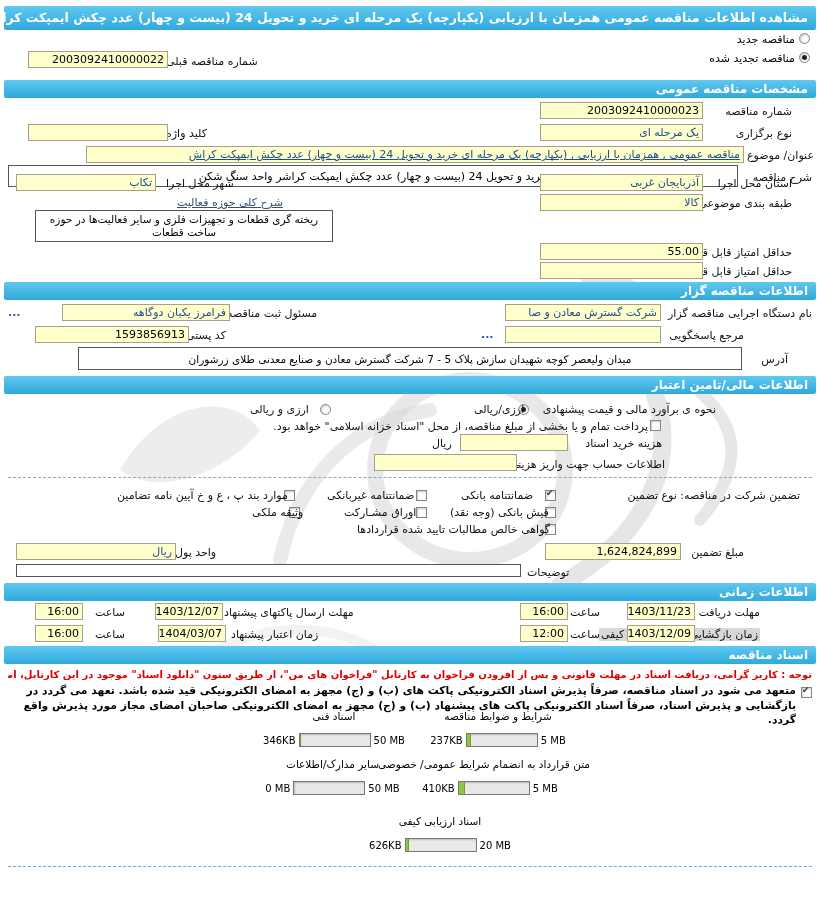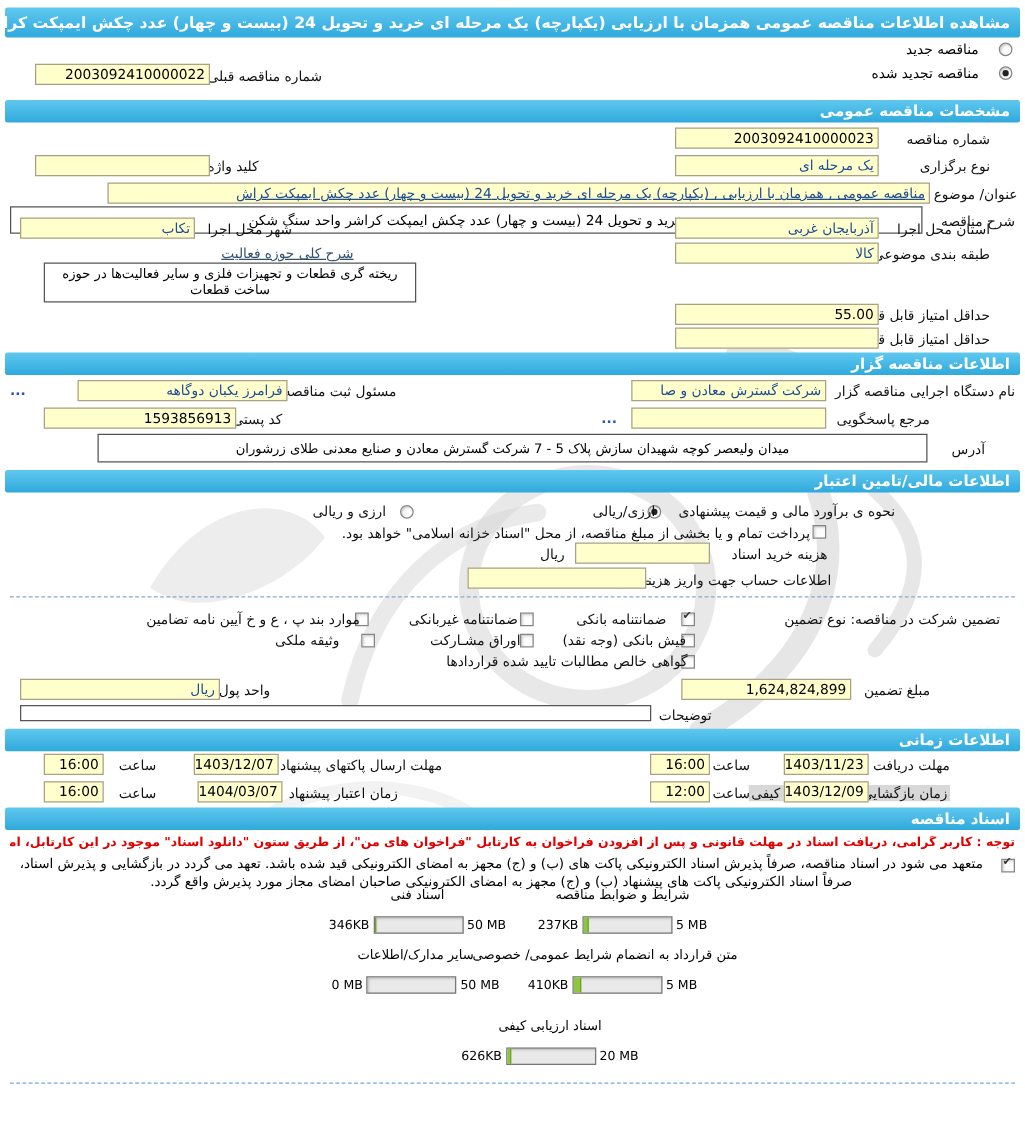--- a/index.html
+++ b/index.html
@@ -17,24 +17,24 @@
   .wf{position:absolute;background:#fff;border:1px solid #555;box-sizing:border-box}
   .boxc{display:flex;align-items:center;justify-content:center;text-align:center;white-space:nowrap;overflow:hidden}
   .blue{color:#1d4c91}
   .und{text-decoration:underline}
   .dots{position:absolute;color:#2a52be;font-weight:bold;cursor:pointer}
   .cb,.rd{display:inline-block;width:11px;height:11px;background:#fdfdfd;border:1px solid #858585;
           box-shadow:inset 1px 1px 2px #ccc;box-sizing:border-box;position:relative}
   .rd{border-radius:50%}
   .cb.checked::after{content:"\2714";position:absolute;top:-3px;left:0;font-size:9px;color:#333}
   .rd.checked::after{content:"";position:absolute;top:2px;left:2px;width:5px;height:5px;border-radius:50%;background:#222}
-  .radio-wrap{position:absolute;display:flex;align-items:center;gap:16px;white-space:nowrap}
+  .radio-wrap{position:absolute;display:flex;gap:4px;white-space:nowrap}
   .hl-gray{background:#d8d8d8;padding:0 2px}
   .red{position:absolute;color:#e00000;font-weight:bold;font-size:10px;text-align:right;white-space:nowrap;overflow:hidden}
-  .commit{position:absolute;font-weight:normal;font-size:10.8px;line-height:1.35;text-align:center}
+  .commit{position:absolute;font-weight:bold;font-size:10.8px;line-height:1.35;text-align:right}
   .upl{position:absolute;text-align:center}
   .upl .ulabel{font-size:10.5px;margin-bottom:11px;white-space:nowrap}
   .upl .urow{direction:ltr;display:flex;align-items:center;justify-content:center;gap:3px;font-size:10px;white-space:nowrap}
   .upl .ubar{width:70px;height:12px;border:1px solid #777;background:#e9e9e9;box-shadow:inset 1px 1px 2px #bbb;position:relative}
   .upl .ufill{position:absolute;left:0;top:0;bottom:0;background:#8dc63f;border-right:1px solid #6da32f}
   .dash{position:absolute;left:8px;right:8px;border-top:1px dashed #88a7c7;height:0}
   .link{color:#1f3fd0;font-weight:bold;cursor:pointer;font-size:11.5px}
   #footer{position:absolute;left:0;right:0;top:879px;text-align:center}
   
   #r-new-wrap{right:10px;top:33px}
@@ -75,21 +75,21 @@
   #cost-rial{left:432px;top:437px}
   #acct-label{right:155px;top:458px} #acct-dd{left:512px;top:458px}
   #acct-field{left:374px;top:454px;width:135px}
   #dash1{top:477px}
   #g-label{right:20px;top:489px}
   #g-cb1{position:absolute;left:545px;top:490px} #g-l1{left:461px;top:489px}
   #g-cb2{position:absolute;left:416px;top:490px} #g-l2{left:327px;top:489px}
   #g-cb3{position:absolute;left:284px;top:490px} #g-l3{left:117px;top:489px}
   #g-cb4{position:absolute;left:545px;top:507px} #g-l4{left:450px;top:506px}
   #g-cb5{position:absolute;left:416px;top:507px} #g-l5{left:344px;top:506px}
-  #g-cb6{position:absolute;left:289px;top:507px} #g-l6{left:220px;top:506px}
+  #g-cb6{position:absolute;left:289px;top:507px} #g-l6{left:252px;top:506px}
   #g-cb7{position:absolute;left:545px;top:524px} #g-l7{left:357px;top:523px}
   #amt-label{right:76px;top:546px}   #amt-field{left:545px;top:543px;width:128px}
   #cur-label{left:175px;top:546px}   #cur-field{left:16px;top:543px;width:152px}
   #notes-label{left:527px;top:566px} #notes-field{left:16px;top:564px;width:505px;height:13px}
   #bar-time{top:583px}
   #t1r-label{right:60px;top:606px}   #t1r-date{left:627px;top:603px;width:60px}
   #t1r-hl{left:570px;top:606px}      #t1r-time{left:520px;top:603px;width:40px}
   #t1l-label{left:224px;top:606px}   #t1l-date{left:155px;top:603px;width:60px}
   #t1l-hl{left:95px;top:606px}       #t1l-time{left:35px;top:603px;width:40px}
   #t2r-label{right:60px;top:628px}   #t2r-date{left:627px;top:625px;width:60px}

